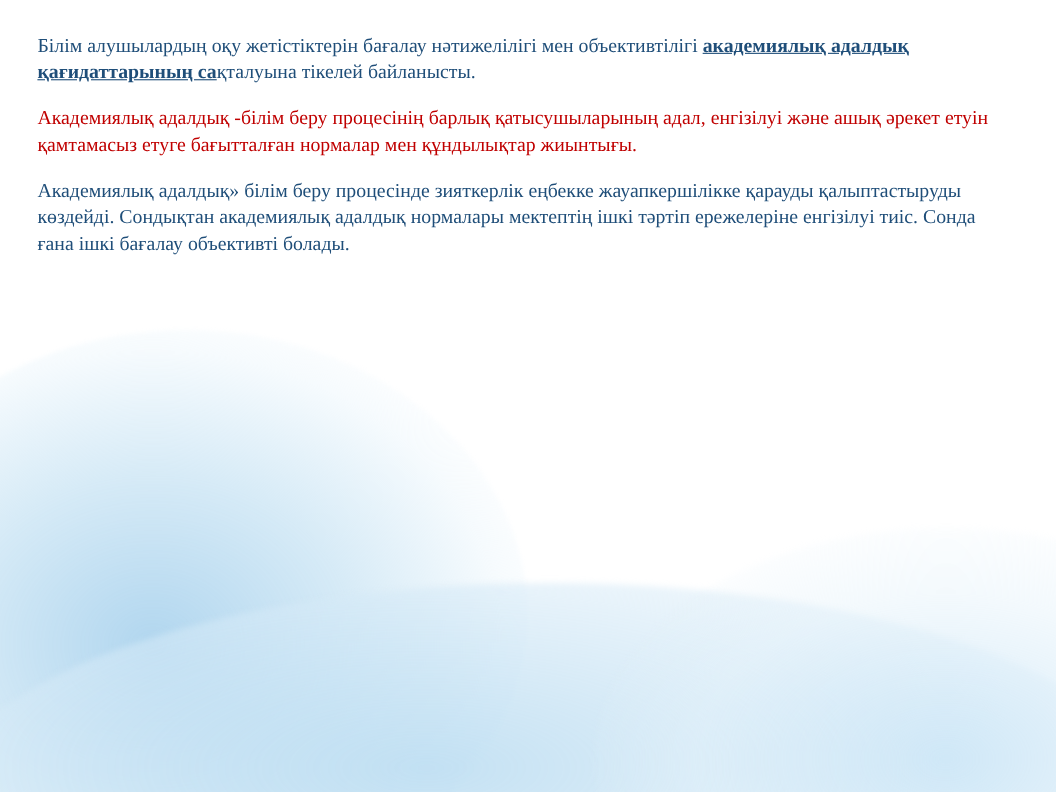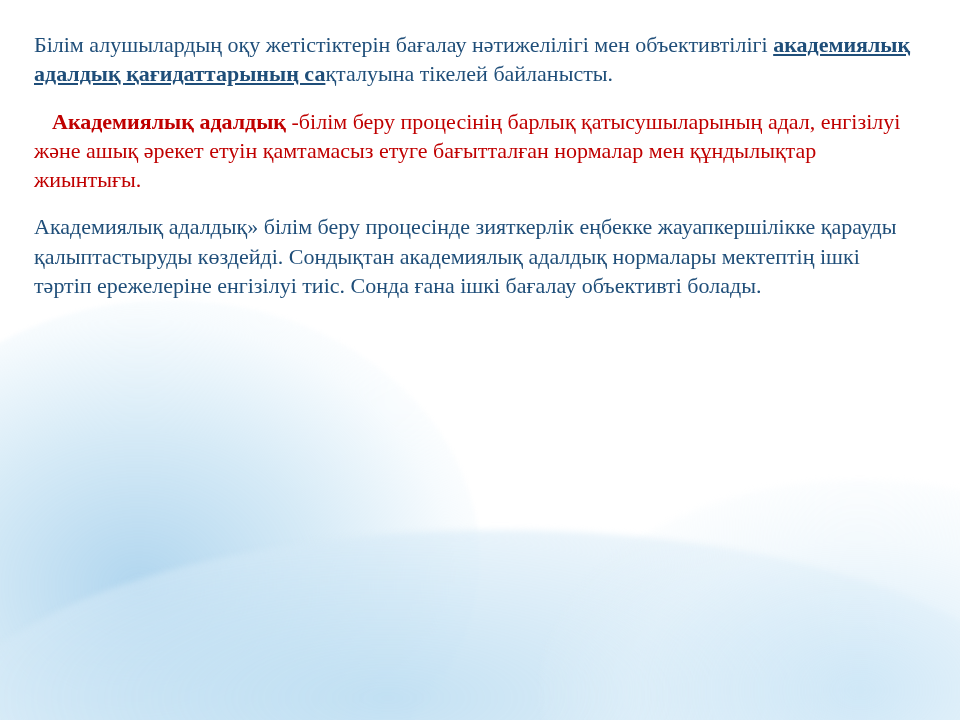--- a/index.html
+++ b/index.html
@@ -56,34 +56,33 @@
   #content {
     position: absolute;
     left: 0;
     top: 0;
     width: 960px;
     padding: 30px 44px 0 34px;
     box-sizing: border-box;
   }
   p.para {
     margin: 0 0 14px 0;
-    font-size: 22px;
+    font-size: 18px;
     line-height: 1.33;
     color: #1f4e79;
     text-align: left;
   }
   p.para-blue { color: #1f4e79; }
   p.para-red  { color: #c00000; }
   .bold-u {
     font-weight: bold;
     text-decoration: underline;
   }
   .bold {
-    font-weight: bold;
-    margin-left: 18px;
+    font-weight: normal;
   }
   #para1 { margin-bottom: 18px; }
   #para2 { margin-bottom: 18px; }
   #para3 { margin-bottom: 4px; }
 </style>
 </head>
 <body>
 
 <div id="slide">
 

